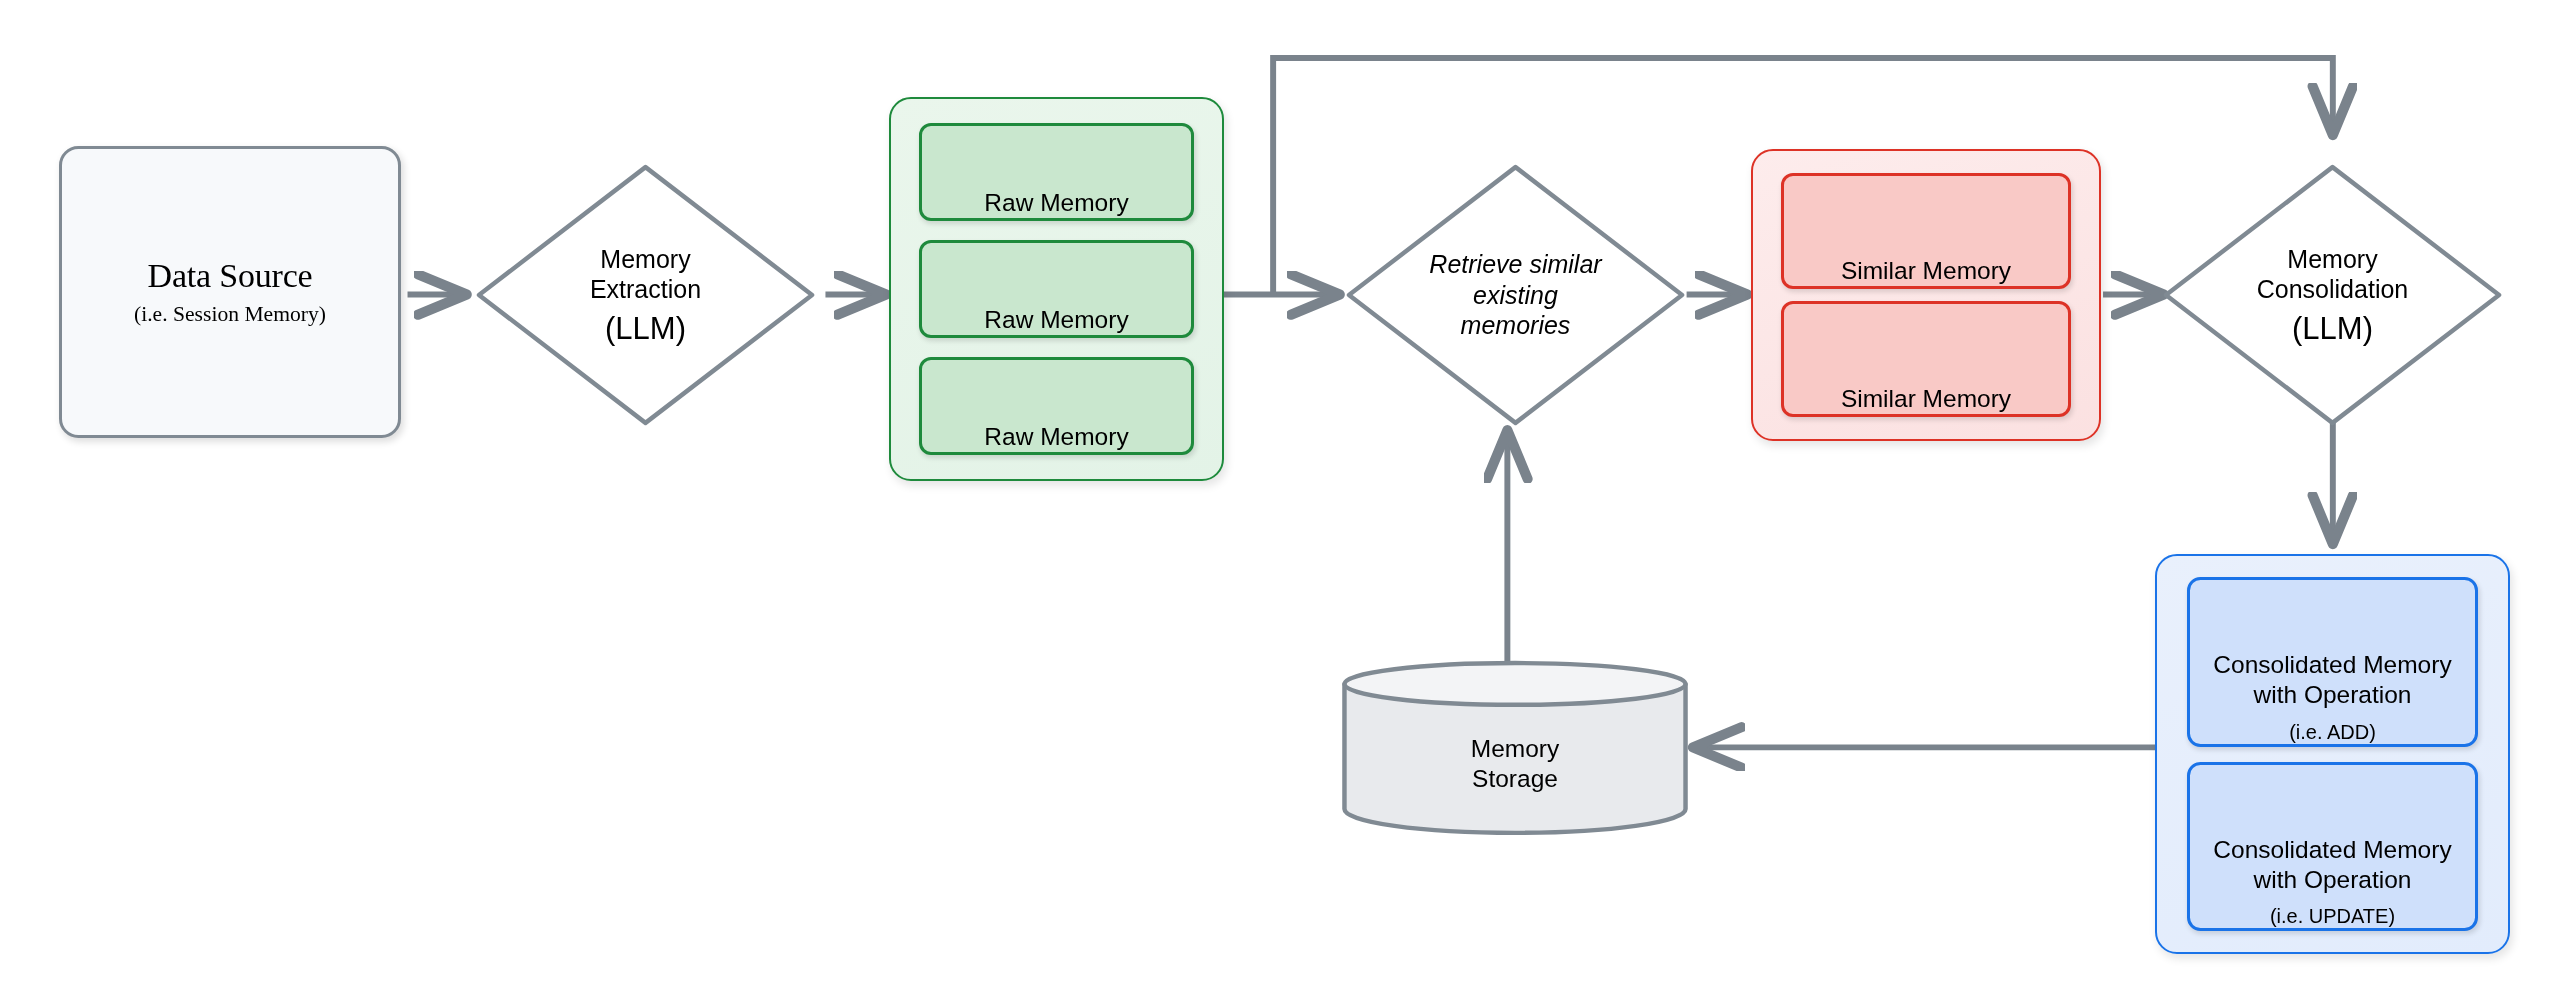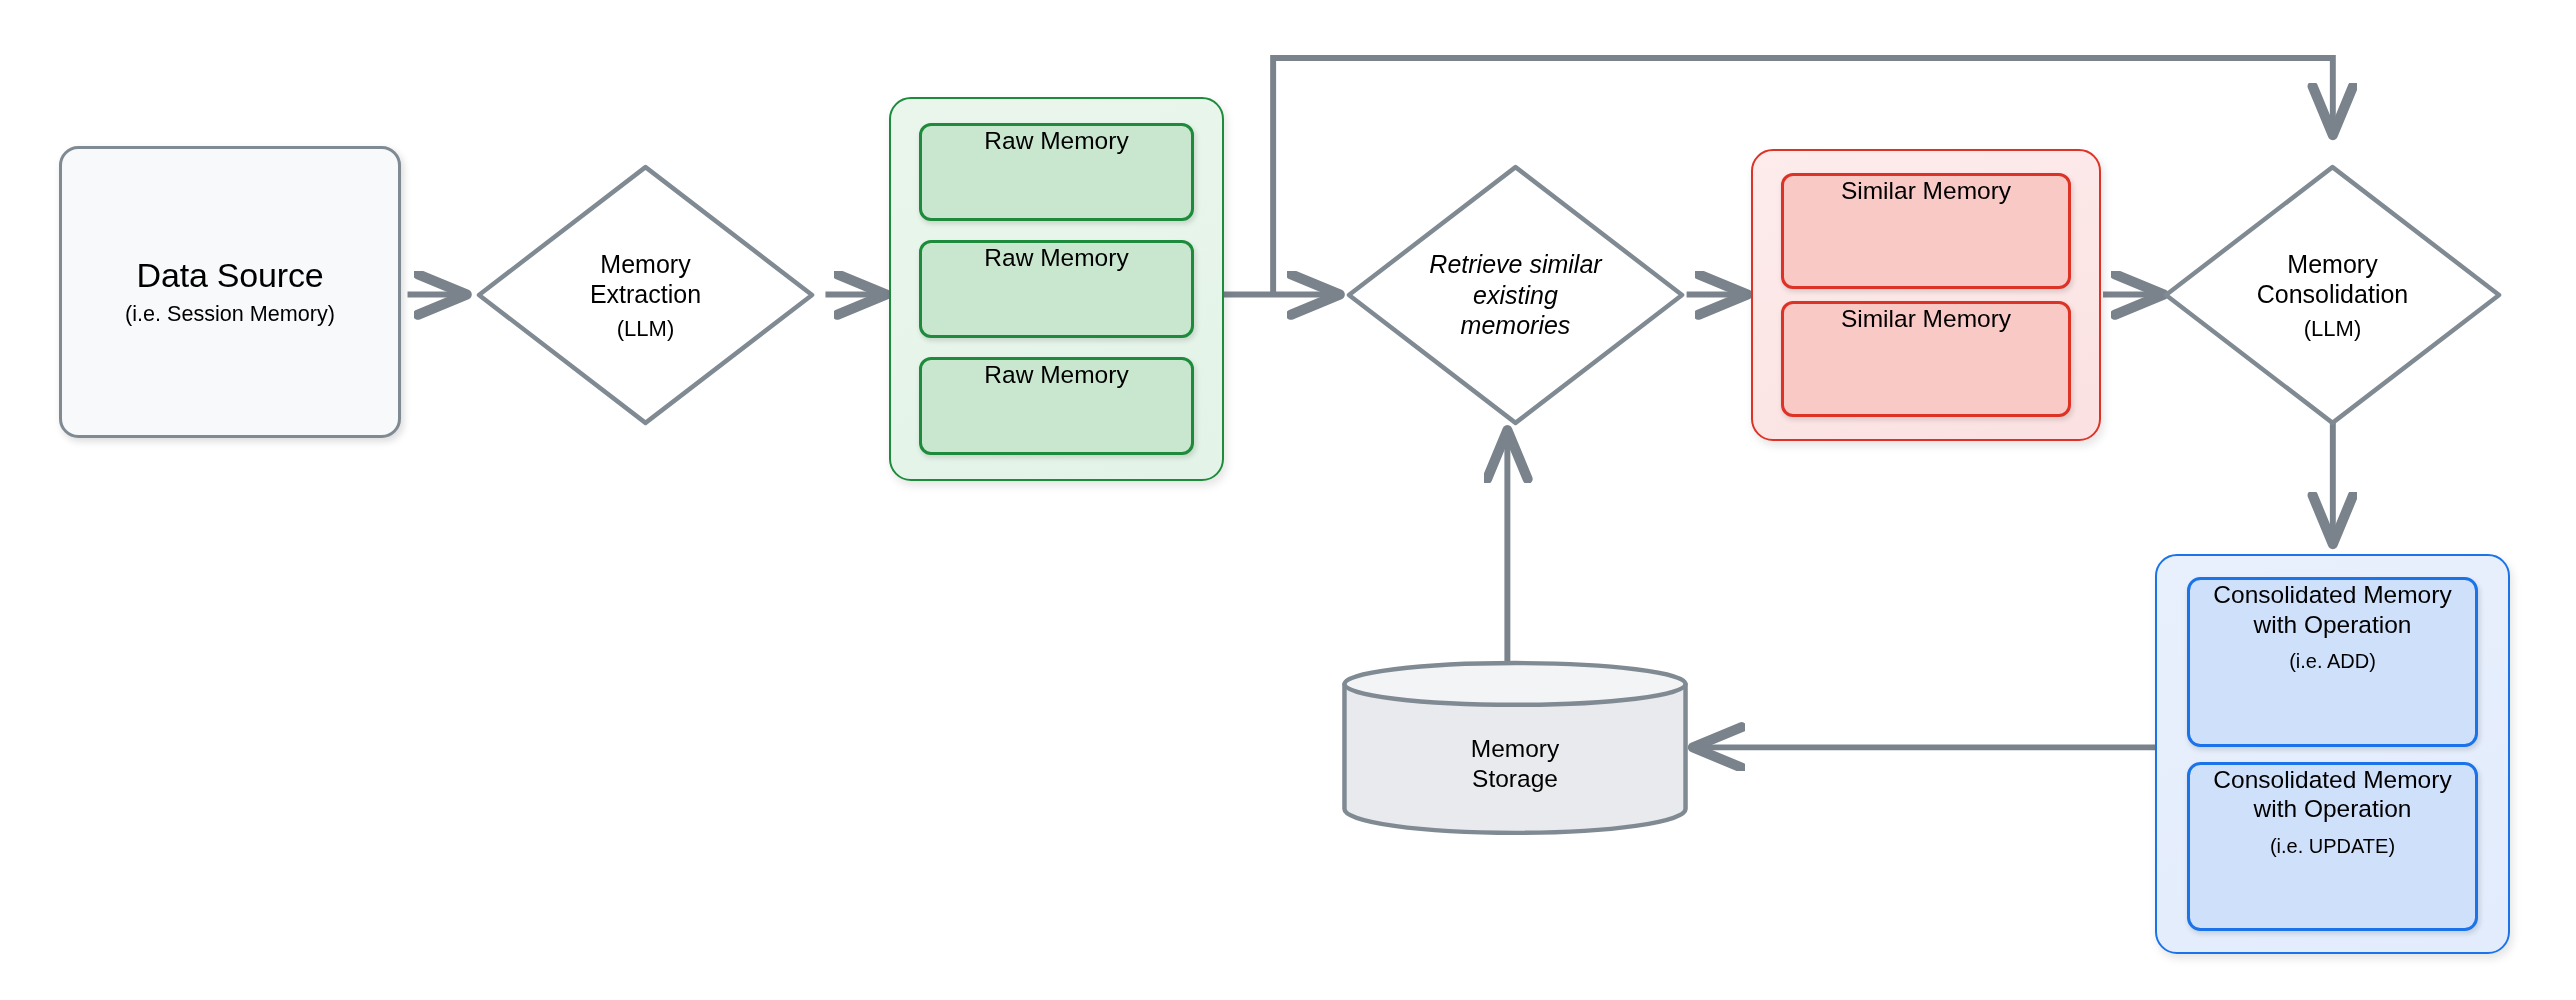--- a/index.html
+++ b/index.html
@@ -78,21 +78,21 @@
     text-align: center;
     pointer-events: none;
   }
   .diamond-label .t {
     font-size: 25px;
     color: #000;
     line-height: 1.22;
     white-space: pre-line;
   }
   .diamond-label .s {
-    font-size: 22px;
+    font-size: 31px;
     color: #000;
     margin-top: 6px;
   }
 
   
   .group {
     border-radius: 22px;
     display: flex;
     flex-direction: column;
     box-sizing: border-box;
@@ -111,21 +111,21 @@
     background: linear-gradient(160deg,#e9f0fc 0%, #e2ecfc 100%);
     border: 2.2px solid #1a73e8;
     box-shadow: 2.2px 4.5px 9px rgba(0,0,0,0.10);
   }
 
   .chip {
     box-sizing: border-box;
     display: flex;
     flex-direction: column;
     align-items: center;
-    justify-content: flex-start;
+    justify-content: flex-end;
     text-align: center;
     border-radius: 12px;
     box-shadow: 1.5px 3px 5.2px rgba(0,0,0,0.13);
   }
   .chip.green {
     background: #c9e7ce;
     border: 3.7px solid #1e8a3c;
   }
   .chip.red {
     background: #f9c9c6;
@@ -192,21 +192,21 @@
       <path d="M1712,396 L1712,78 L3137,78 L3137,180" marker-end="url(#ah)"></path>
 
       <line x1="3137" y1="560" x2="3137" y2="730" marker-end="url(#ah)"></line>
 
       <line x1="2900" y1="1005" x2="2278" y2="1005" marker-end="url(#ah)"></line>
 
       <line x1="2027" y1="895" x2="2027" y2="580" marker-end="url(#ah)"></line>
     </g>
   </svg>
 
-  <div class="node rect-node" style="left:59px; top:146px; width:342px; height:292px;">
+  <div class="node rect-node" style="left:59px; top:146px; width:342px; height:292px;font-family:Liberation Serif, serif;">
     <div class="title">Data Source</div>
     <div class="sub">(i.e. Session Memory)</div>
   </div>
 
   <div class="diamond-wrap" style="left:473px; top:161px; width:345px; height:268px;">
     <svg width="345" height="268" viewBox="0 0 464 360">
       <path d="M232,8 L456,180 L232,352 L8,180 Z" fill="#ffffff" stroke="#808a93" stroke-width="6" stroke-linejoin="round"></path>
     </svg>
     <div class="diamond-label">
       <div class="t">Memory

